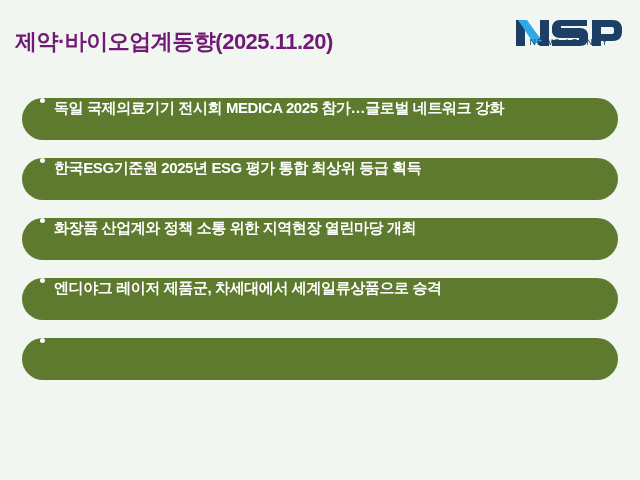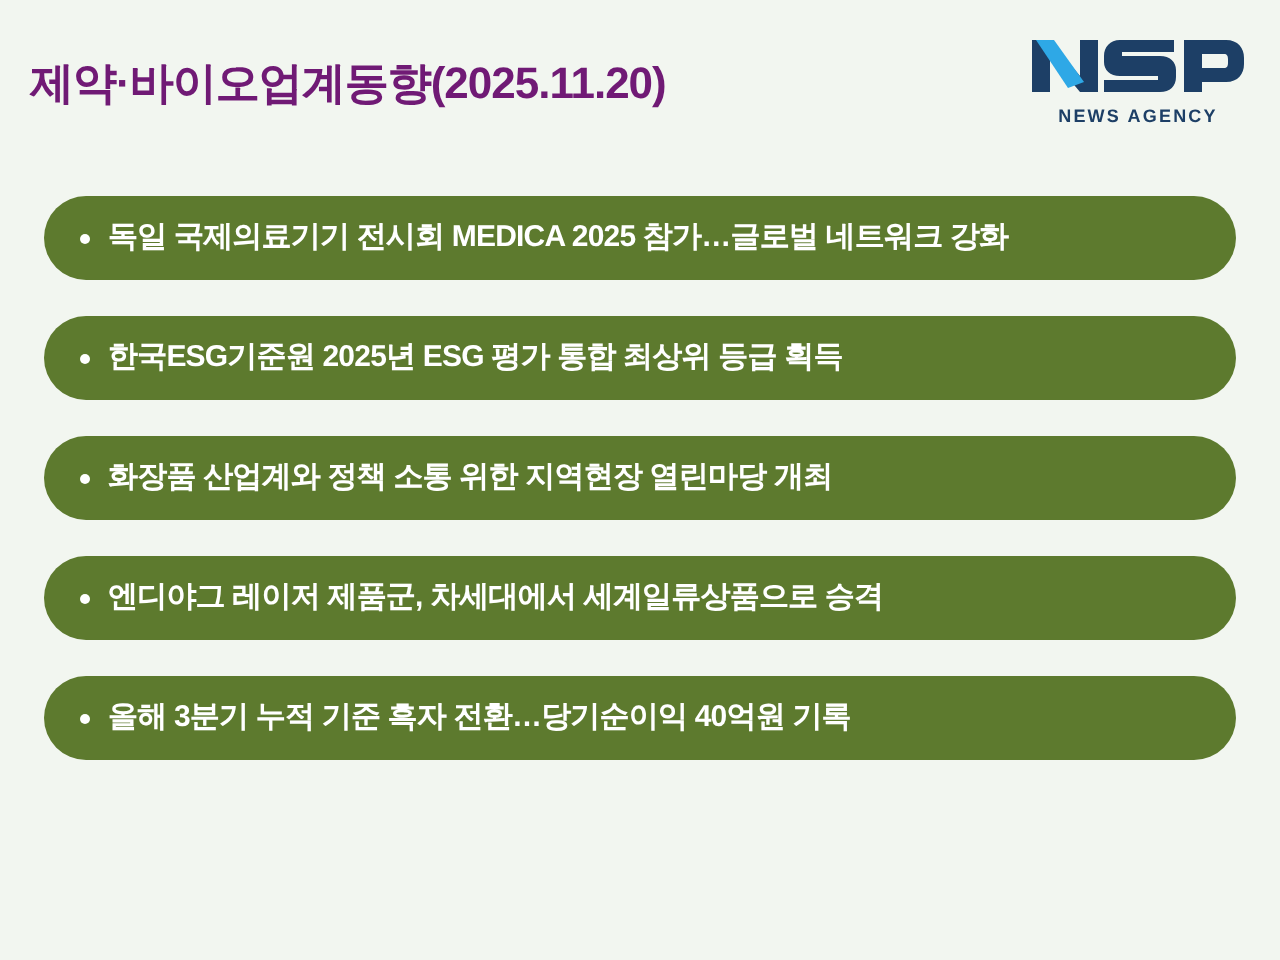--- a/index.html
+++ b/index.html
@@ -55,46 +55,45 @@
   .logo-mark {
     position: absolute;
     left: 0;
     top: 0;
     width: 110px;
     height: 30px;
   }
   .logo-sub {
     position: absolute;
     left: 0;
-    top: 34px;
+    top: 18px;
     width: 110px;
     text-align: center;
     font-size: 9px;
-    font-weight: bold;
+    font-weight: normal;
     letter-spacing: 1.1px;
     color: #1d3f66;
     line-height: 12px;
   }
 
   
   .bullet-list {
     position: absolute;
     left: 0;
     top: 98px;
     width: 640px;
   }
 
   .bullet-pill {
     position: relative;
     margin: 0 22px 18px 22px;
     height: 42px;
     background: #5d7a2e;
     border-radius: 21px;
     display: flex;
-    align-items: center;
     box-sizing: border-box;
     padding-left: 18px;
     padding-right: 20px;
     overflow: hidden;
   }
   .bullet-pill:last-child {
     margin-bottom: 0;
   }
 
   .bullet-dot {
@@ -160,18 +159,17 @@
       <span class="bullet-text">화장품 산업계와 정책 소통 위한 지역현장 열린마당 개최</span>
     </div>
 
     <div class="bullet-pill">
       <span class="bullet-dot"></span>
       <span class="bullet-text">엔디야그 레이저 제품군, 차세대에서 세계일류상품으로 승격</span>
     </div>
 
     <div class="bullet-pill">
       <span class="bullet-dot"></span>
-      <span class="bullet-text">올해 3분기 누적 기준 흑자 전환…당기순이익 40억원 기록</span>
     </div>
 
   </div>
 
 </div>
 
 </body></html>

